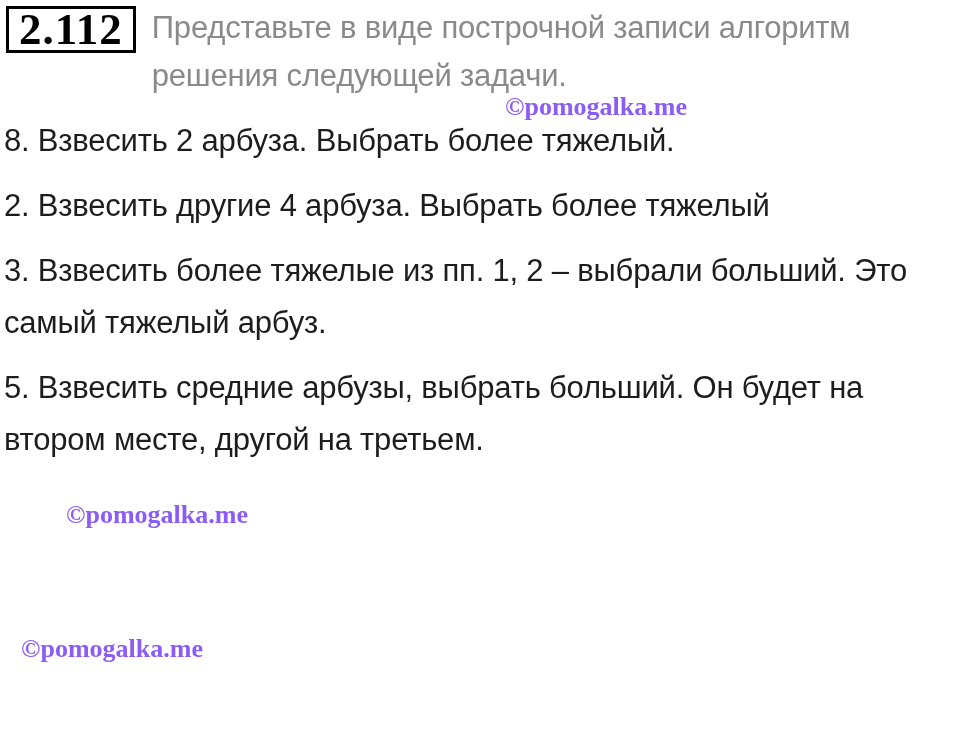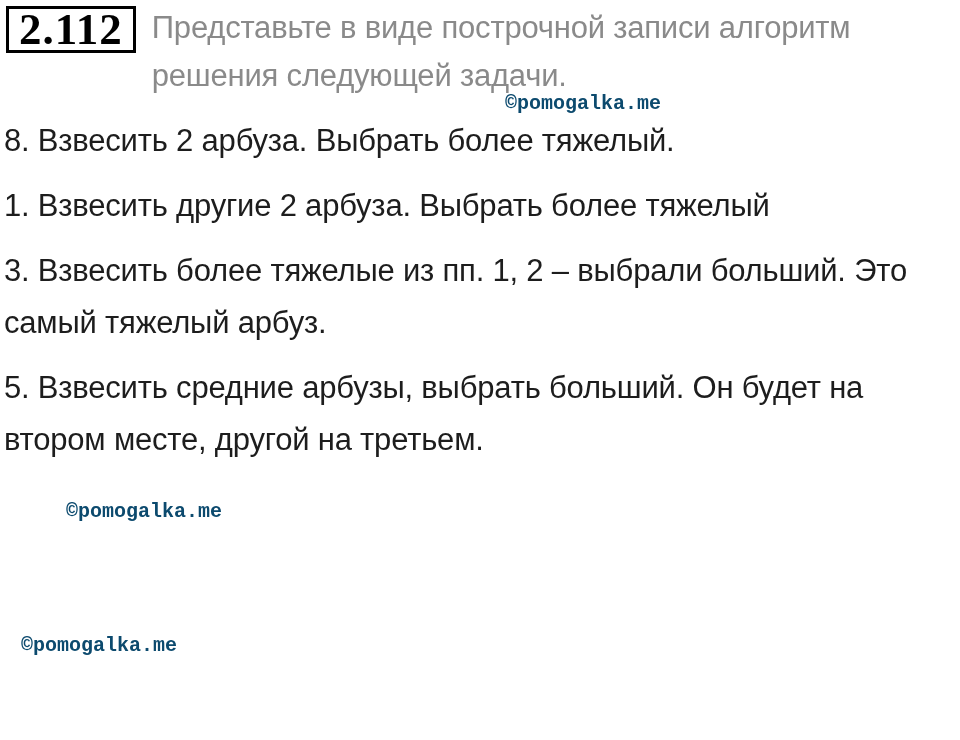--- a/index.html
+++ b/index.html
@@ -47,44 +47,44 @@
     color: #1d1d1d;
   }
   .step {
     font-size: 31px;
     line-height: 52px;
     letter-spacing: -0.2px;
     margin-bottom: 13px;
   }
   .watermark {
     position: absolute;
-    font-family: Liberation Mono, monospace;
+    font-family: Liberation Serif, serif;
     font-weight: bold;
-    color: #0c4a6e;
-    font-size: 20px;
+    color: #8b5cf6;
+    font-size: 26px;
     white-space: nowrap;
     letter-spacing: 0;
   }
   .wm-top    { left: 505px; top: 92px;  }
   .wm-middle { left: 66px;  top: 500px; }
   .wm-bottom { left: 21px;  top: 634px; }
 </style>
 </head>
 <body>
 
 <div class="page">
 
   <div class="task-head">
     <span class="problem-box">2.112</span><span>Представьте в виде построчной записи алгоритм решения следующей задачи.</span>
   </div>
 
 
   <div class="steps">
     <div class="step">8. Взвесить 2 арбуза. Выбрать более тяжелый.</div>
-    <div class="step">1. Взвесить другие 2 арбуза. Выбрать более тяжелый</div>
+    <div class="step">2. Взвесить другие 4 арбуза. Выбрать более тяжелый</div>
     <div class="step">3. Взвесить более тяжелые из пп. 1, 2 – выбрали больший. Это самый тяжелый арбуз.</div>
     <div class="step">5. Взвесить средние арбузы, выбрать больший. Он будет на втором месте, другой на третьем.</div>
   </div>
 
   <div class="watermark wm-top">©pomogalka.me</div>
 
   <div class="watermark wm-middle">©pomogalka.me</div>
 
   <div class="watermark wm-bottom">©pomogalka.me</div>
 

